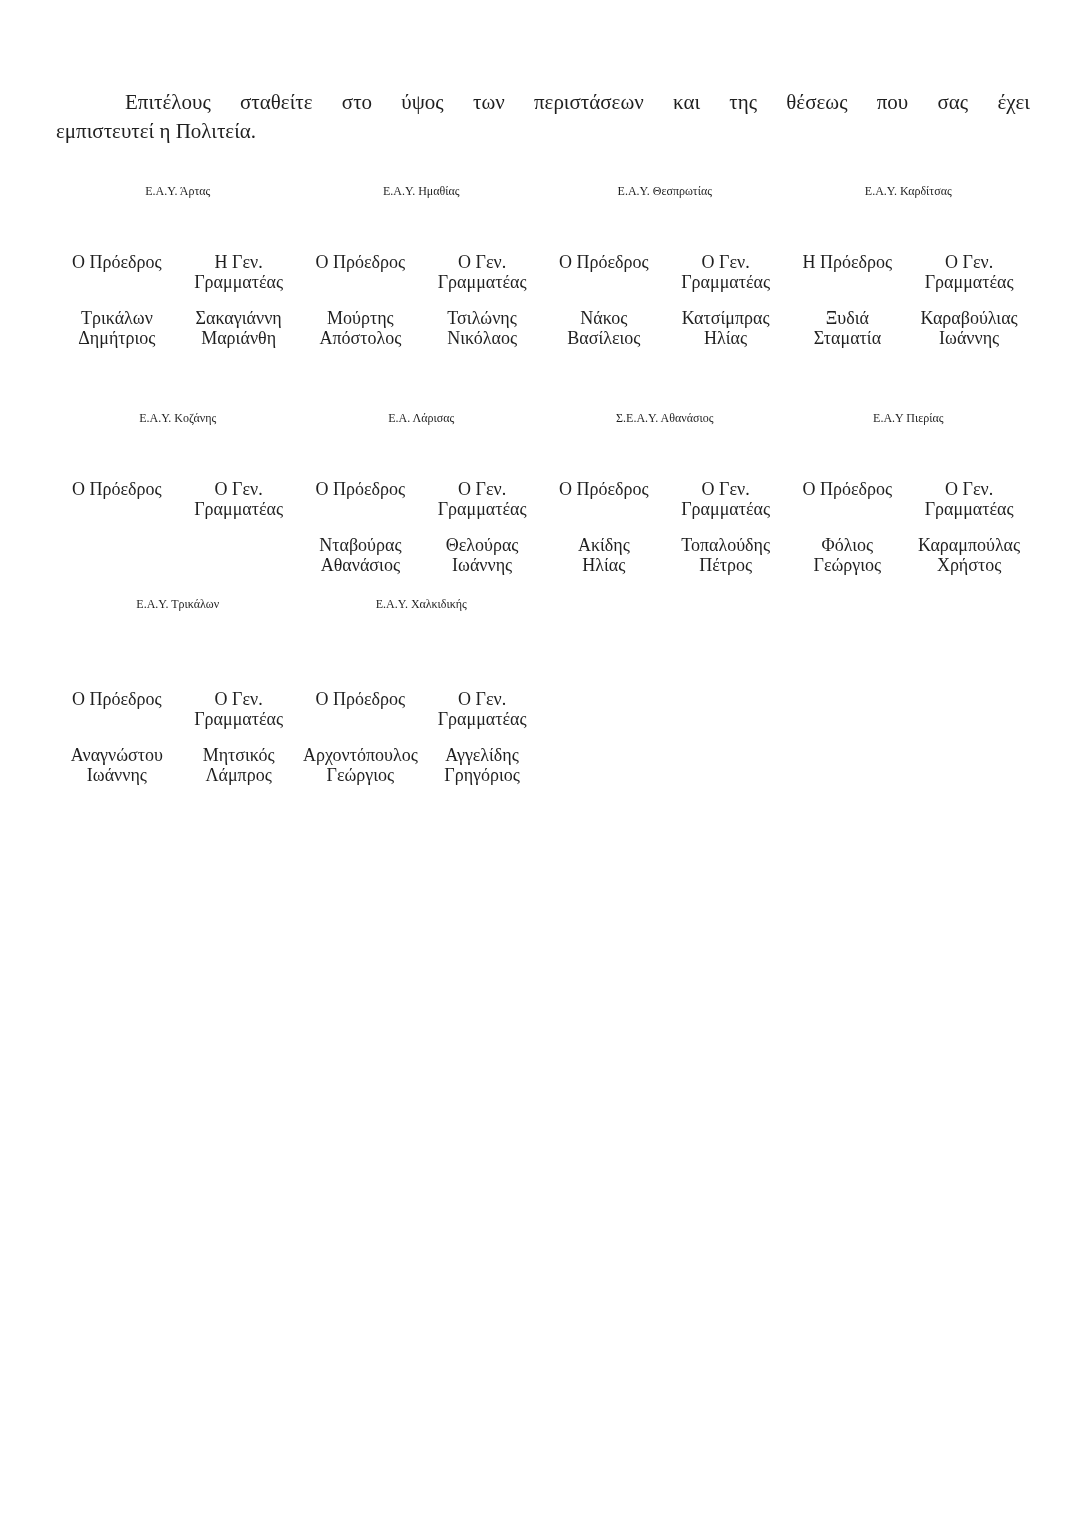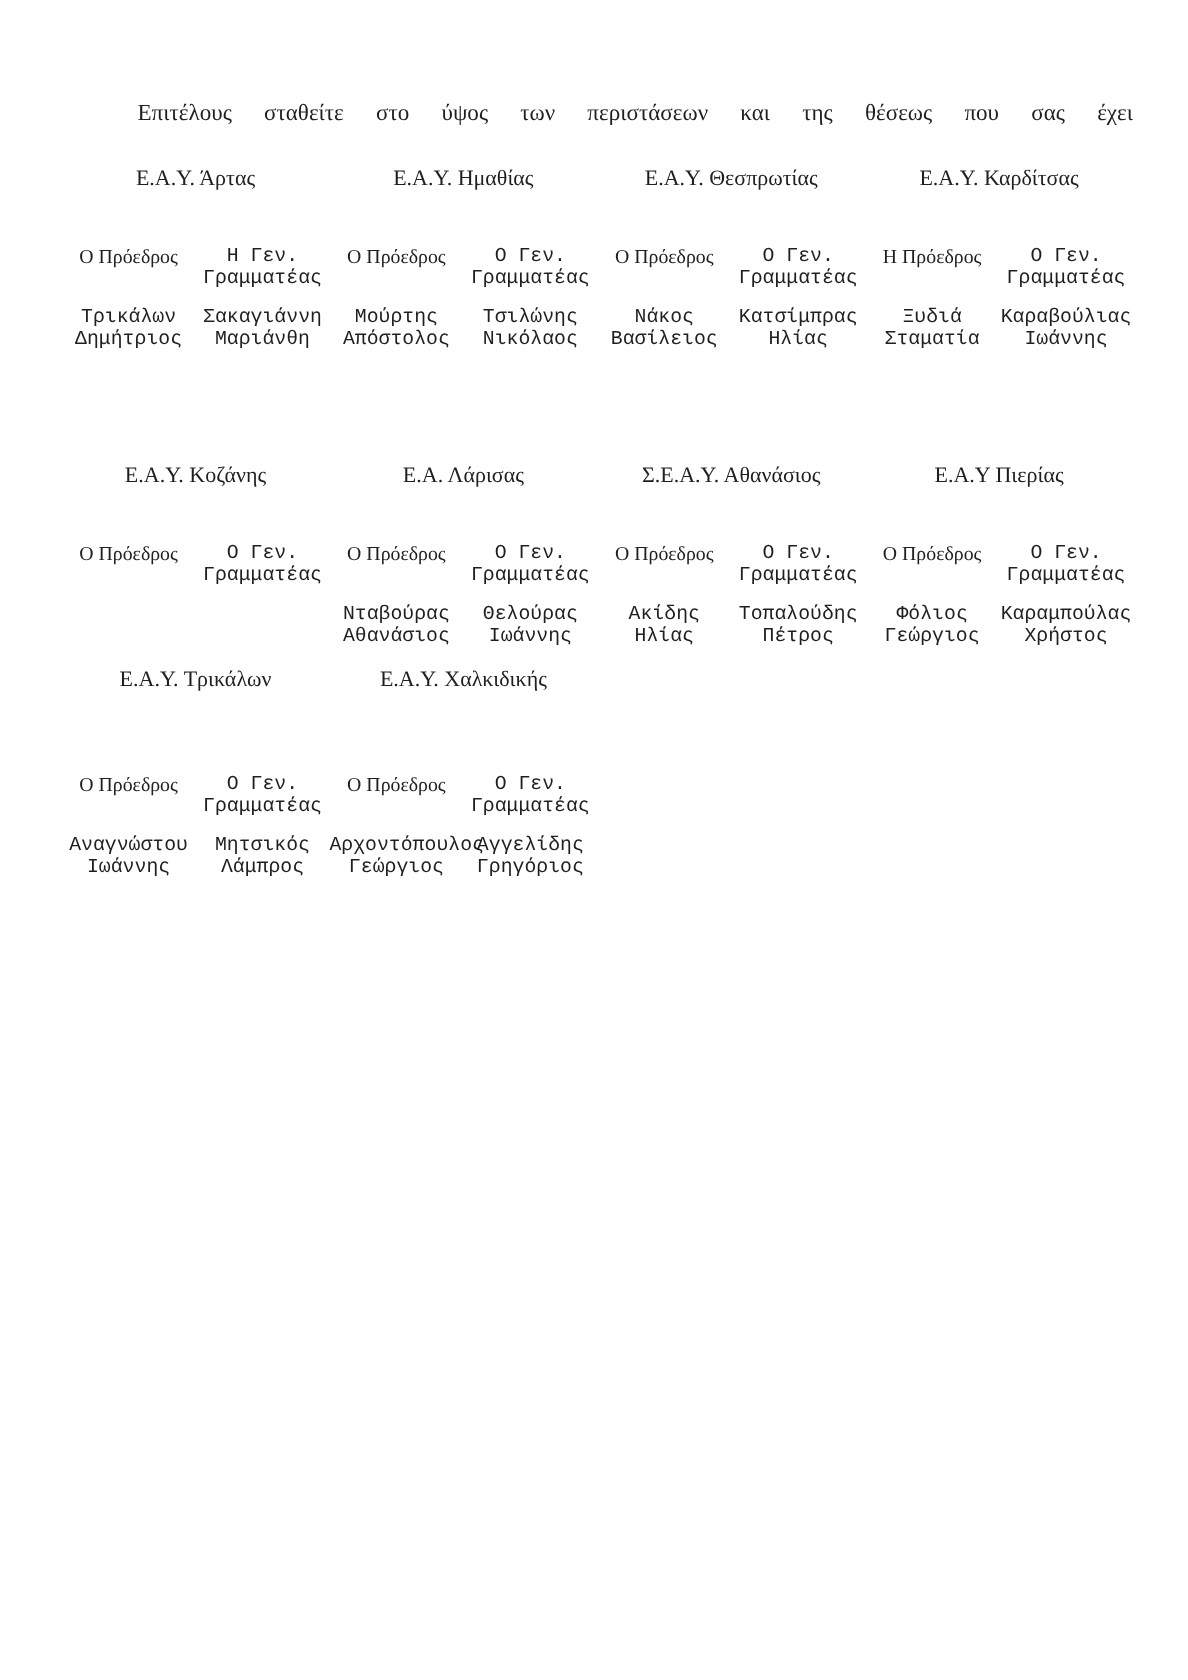--- a/index.html
+++ b/index.html
@@ -39,52 +39,53 @@
     margin-top: 26px;
     text-align: center;
     font-size: 21px;
     line-height: 29px;
   }
   
   .union-row {
     display: flex;
   }
   .row-1 { margin-top: 32px; }
-  .row-2 { margin-top: 100px; justify-content: space-between; }
+  .row-2 { margin-top: 57px; justify-content: space-between; }
   .row-3 { margin-top: 16px; }
   .union {
     width: 25%;
   }
   .union-name {
     text-align: center;
-    font-size: 20px;
+    font-size: 12px;
     line-height: 26px;
     font-family: Liberation Serif, serif;
   }
   .roles, .names {
     display: flex;
   }
   .roles { margin-top: 48px; }
   .row-3 .roles { margin-top: 72px; }
   .names { margin-top: 16px; }
   .cell {
     width: 50%;
     text-align: center;
     font-size: 18px;
     line-height: 20px;
   }
-  .cell .ln { display: block; font-family: Liberation Mono, monospace; }
+  .cell .ln { display: block; }
 </style>
 </head>
 <body>
 
 <div class="page">
 
   <div class="para">
     <div class="para-line1">Επιτέλους σταθείτε στο ύψος των περιστάσεων και της θέσεως που σας έχει</div>
+    <div class="para-line2">εμπιστευτεί η Πολιτεία.</div>
   </div>
 
 
   <div class="union-row row-1">
     <div class="union">
       <div class="union-name">Ε.Α.Υ. Άρτας</div>
       <div class="roles">
         <div class="cell">Ο Πρόεδρος</div>
         <div class="cell">
           <span class="ln">Η Γεν.</span>

